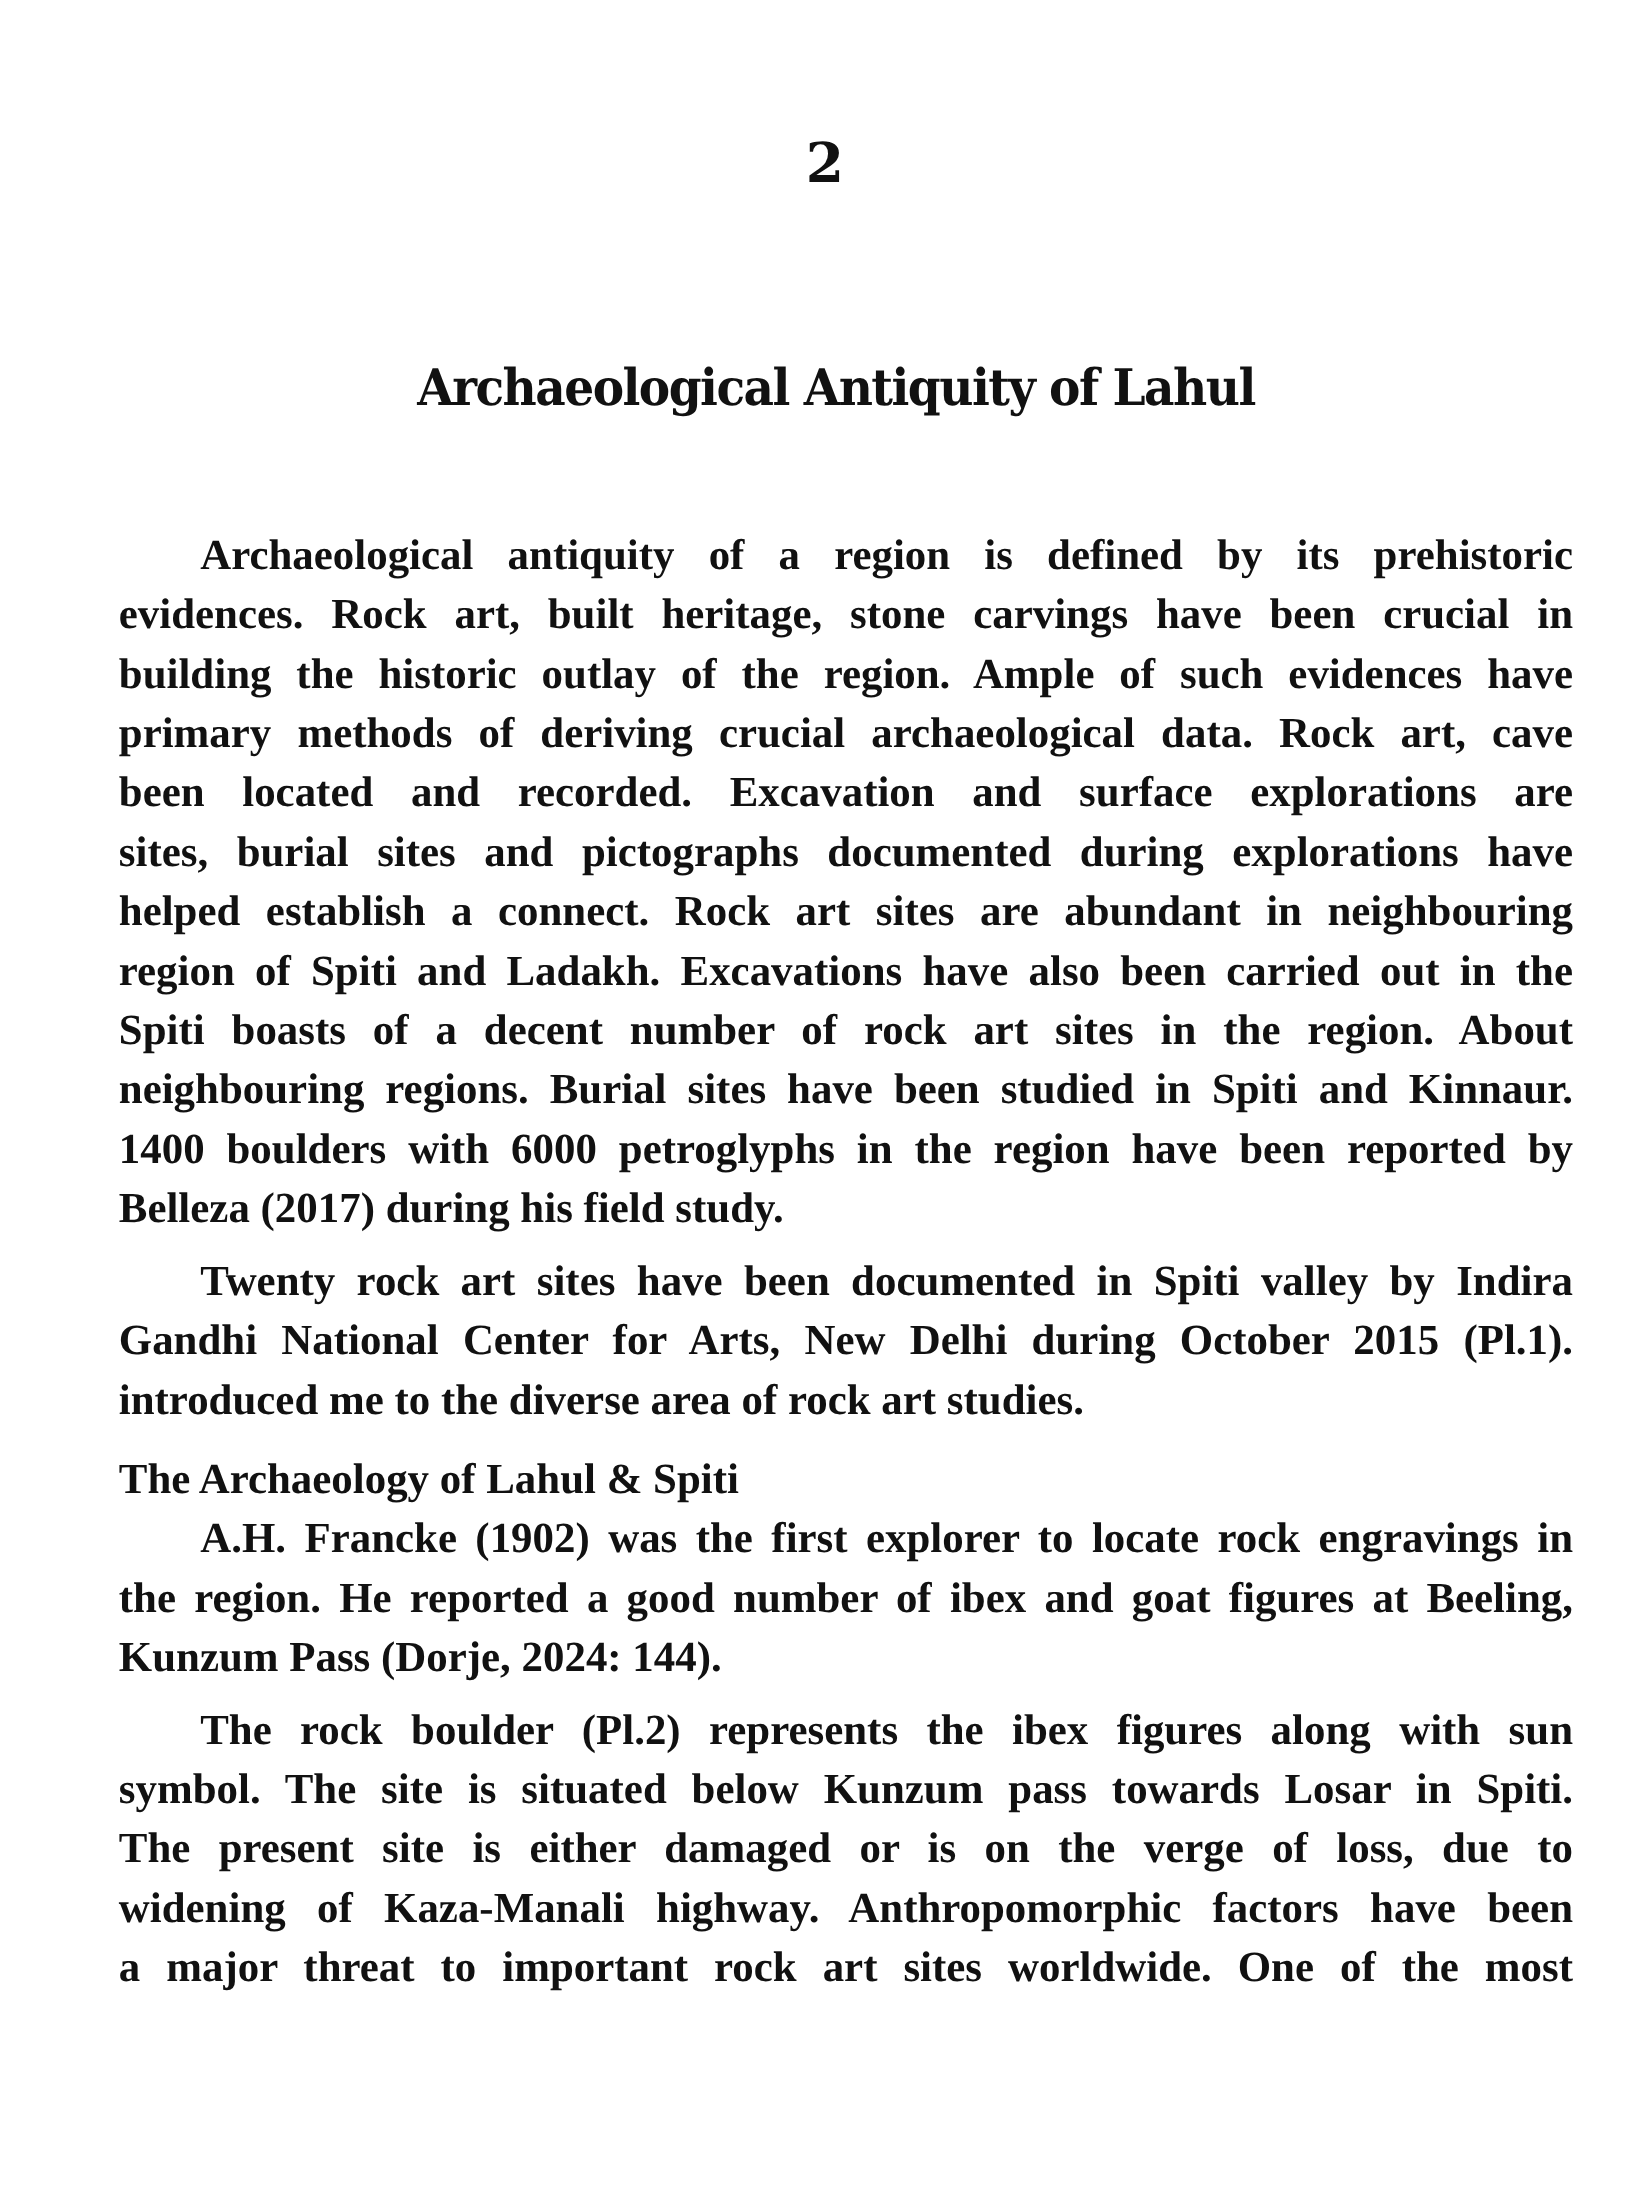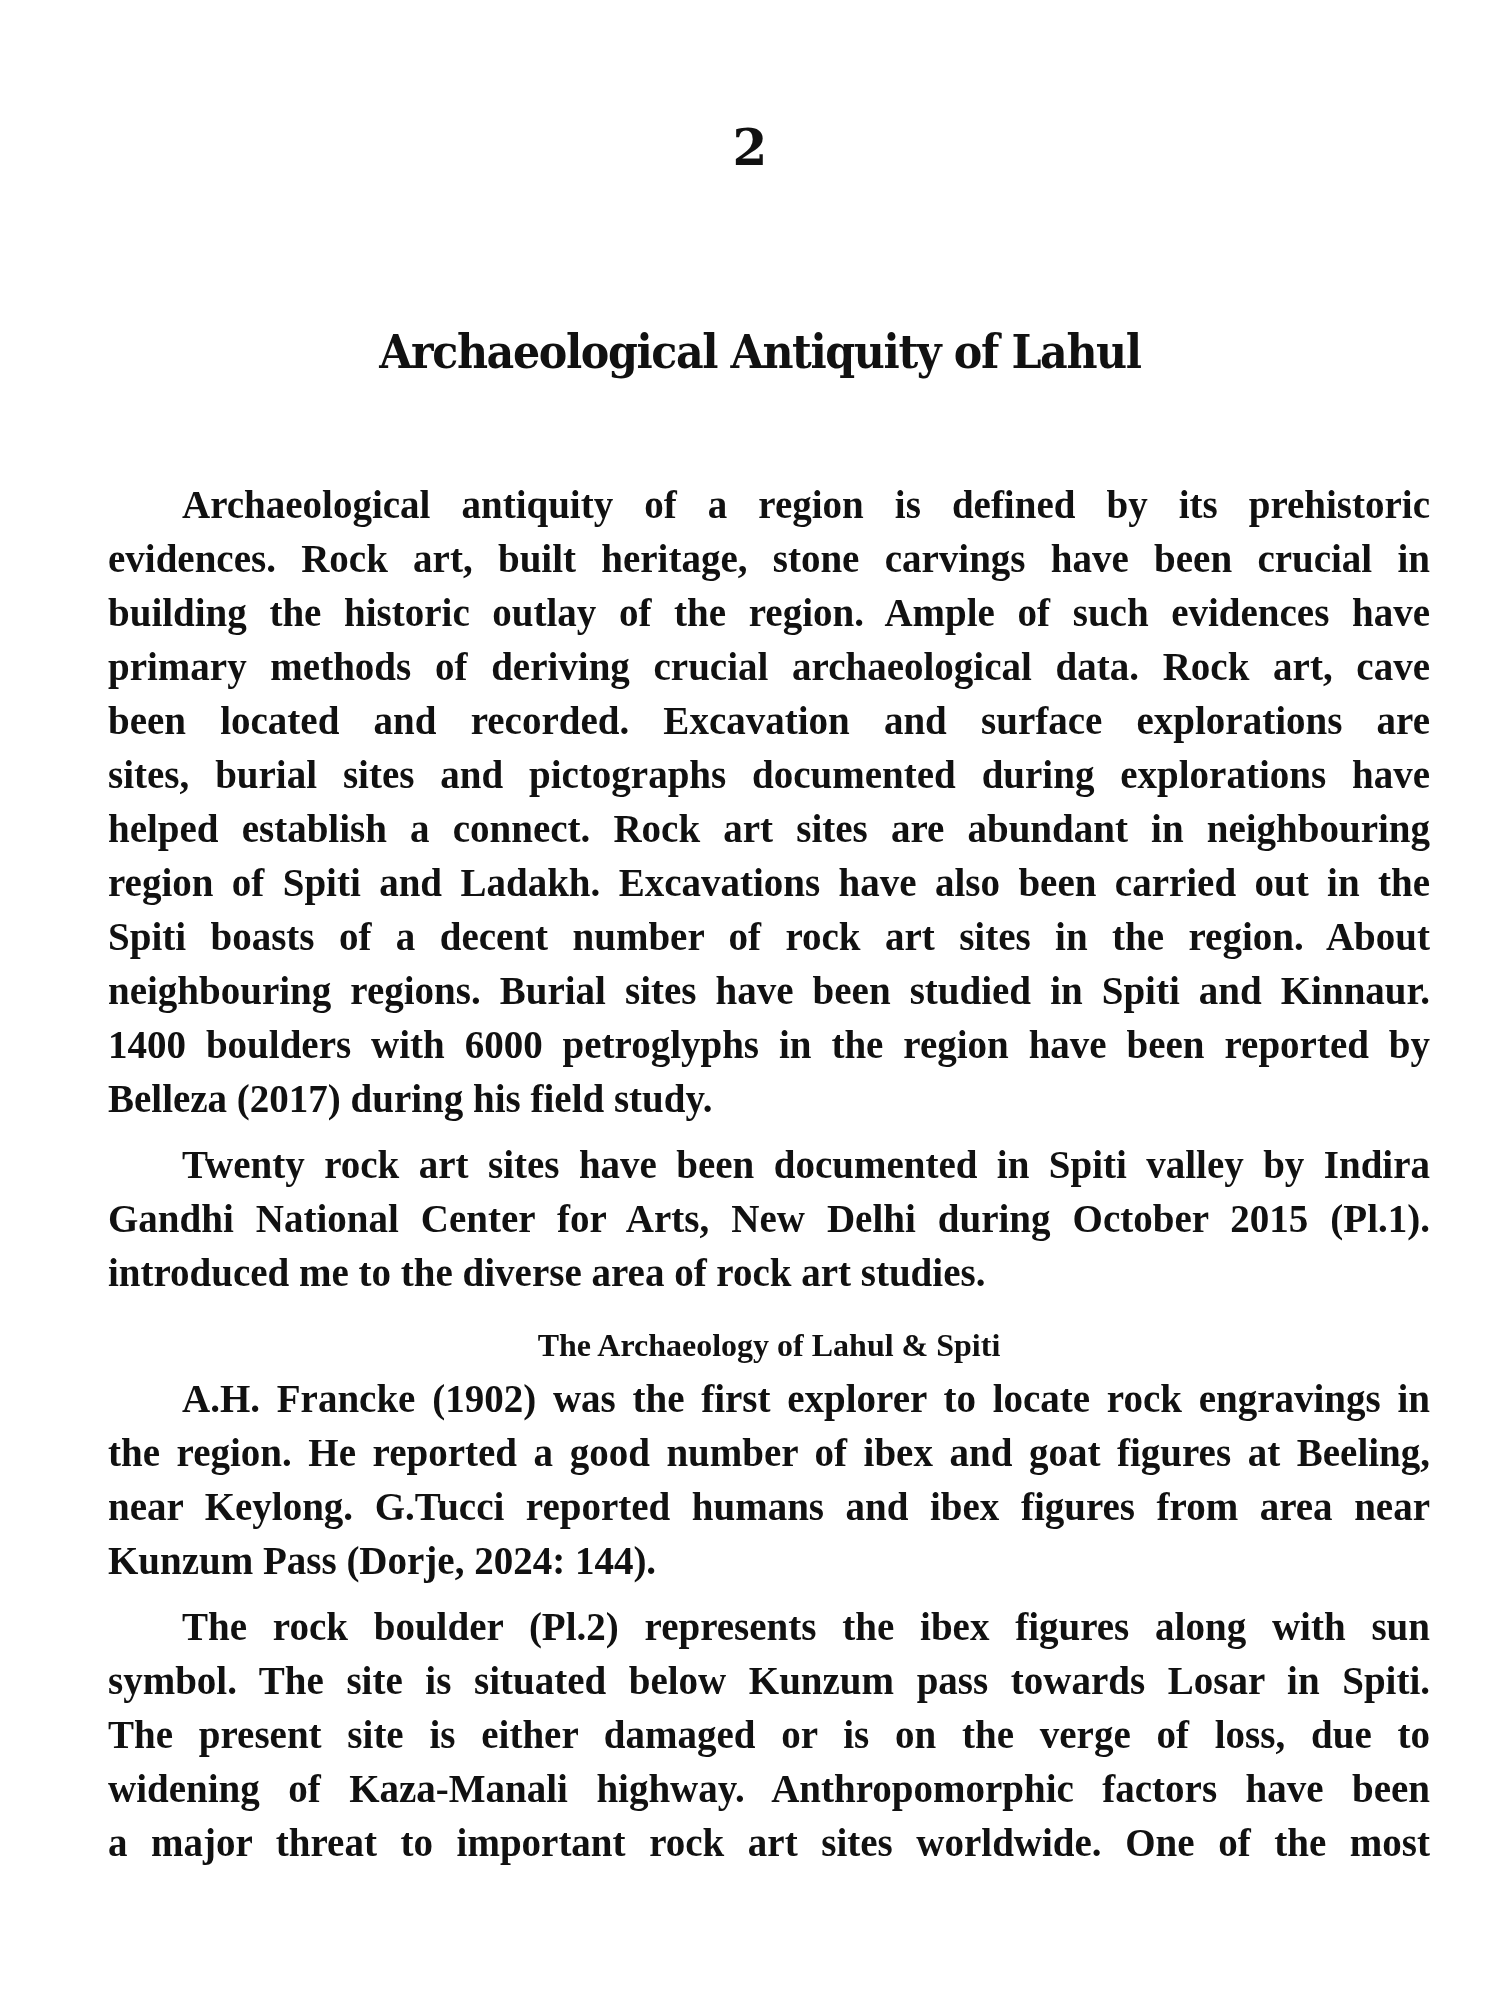--- a/index.html
+++ b/index.html
@@ -16,23 +16,22 @@
   }
   .body {
     position: absolute; left: 108px; width: 1322px; top: 478px;
     font-family: "Liberation Serif", serif; font-size: 39px; line-height: 54px;
   }
   .line { display: block; text-align: justify; text-align-last: justify; white-space: nowrap; }
   .line.last { text-align-last: left; }
   .line.indent { padding-left: 74px; }
   .p-block { margin-bottom: 12px; font-weight: bold; }
   .section-heading {
-    font-family: "Liberation Serif", serif; font-weight: bold; font-size: 32px; line-height: 54px;
+    font-family: "Liberation Serif", serif; font-weight: bold; font-size: 39px; line-height: 54px;
     margin: 18px 0 0 0;
-    text-align: center;
   }
 </style>
 </head>
 <body>
 
 <div class="page">
   <div class="chapter-num">2</div>
   <div class="chapter-title">Archaeological Antiquity of Lahul</div>
 
   <div class="body">
@@ -52,21 +51,20 @@
       </div>
     <div class="p-block" id="p1">
         <span class="line indent">Twenty rock art sites have been documented in Spiti valley by Indira</span>
         <span class="line">Gandhi National Center for Arts, New Delhi during October 2015 (Pl.1).</span>
         <span class="line last">introduced me to the diverse area of rock art studies.</span>
       </div>
     <div class="section-heading">The Archaeology of Lahul &amp; Spiti</div>
     <div class="p-block" id="s0">
         <span class="line indent">A.H. Francke (1902) was the first explorer to locate rock engravings in</span>
         <span class="line">the region. He reported a good number of ibex and goat figures at Beeling,</span>
-        <span class="line">near Keylong. G.Tucci reported humans and ibex figures from area near</span>
         <span class="line last">Kunzum Pass (Dorje, 2024: 144).</span>
       </div>
     <div class="p-block" id="s1">
         <span class="line indent">The rock boulder (Pl.2) represents the ibex figures along with sun</span>
         <span class="line">symbol. The site is situated below Kunzum pass towards Losar in Spiti.</span>
         <span class="line">The present site is either damaged or is on the verge of loss, due to</span>
         <span class="line">widening of Kaza-Manali highway. Anthropomorphic factors have been</span>
         <span class="line">a major threat to important rock art sites worldwide. One of the most</span>
       </div>
   </div>

